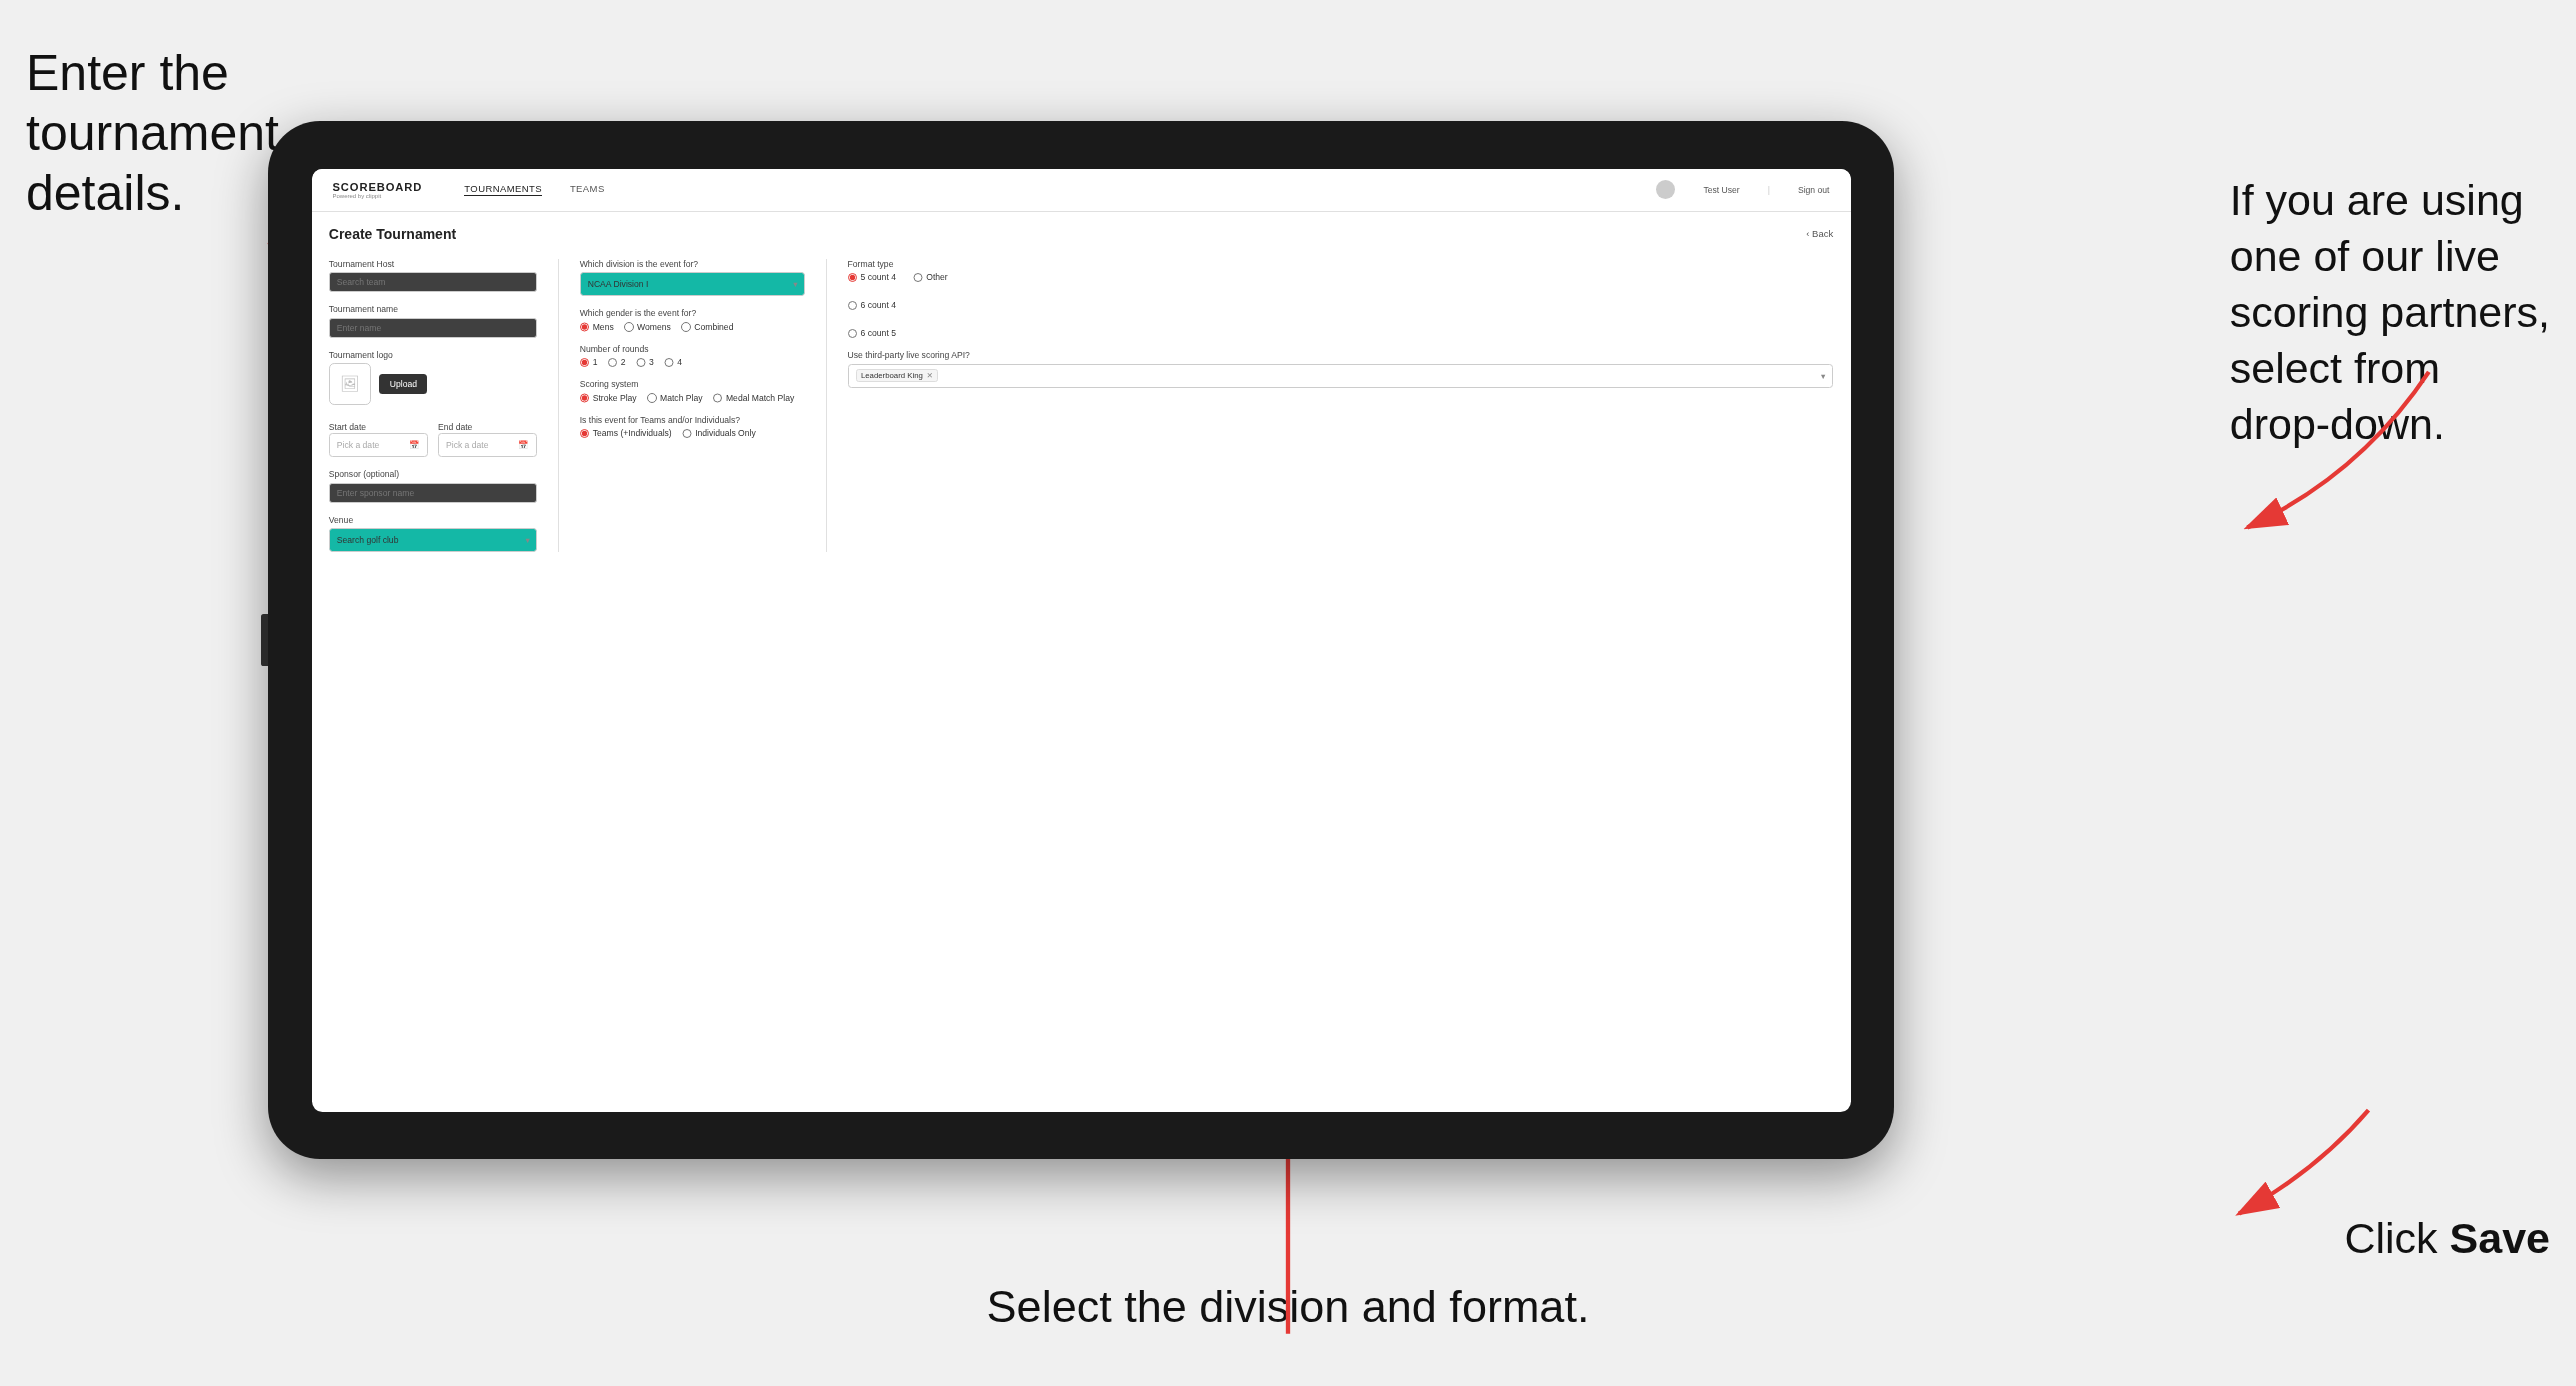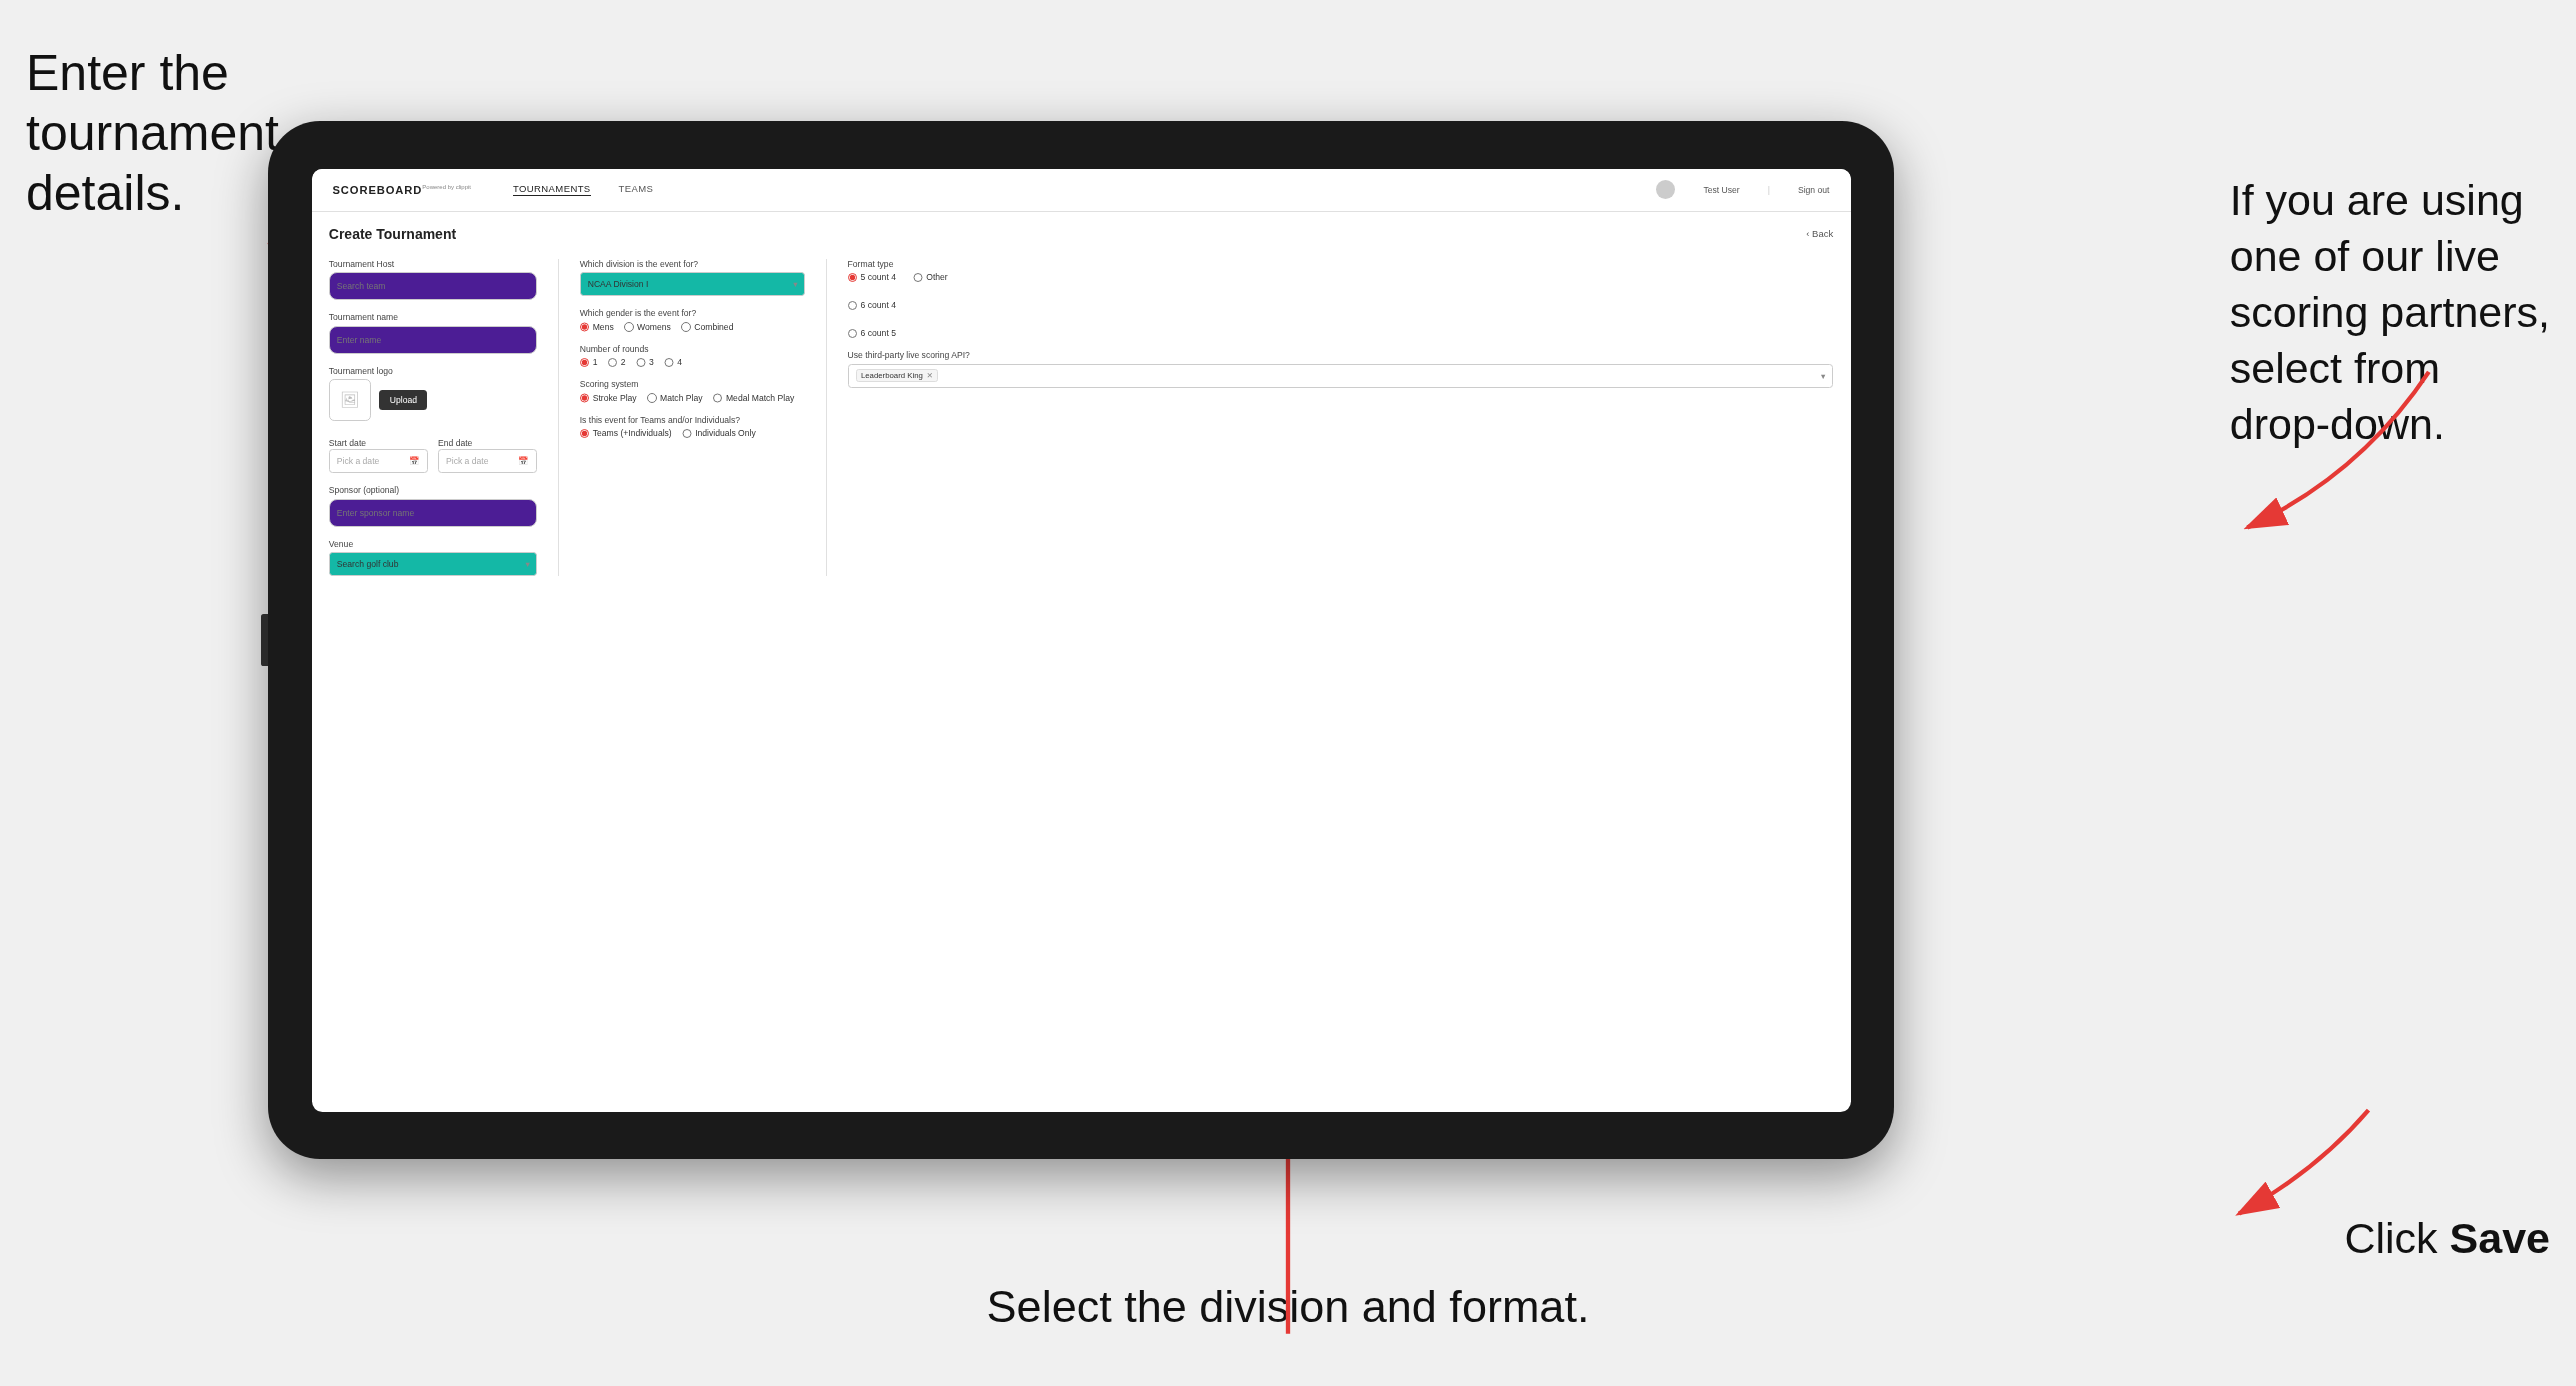--- a/index.html
+++ b/index.html
@@ -84,21 +84,21 @@
       border-bottom: 0.9px solid #e0e0e0;
       padding: 0 21px;
       height: 43px;
       display: flex;
       align-items: center;
       gap: 28px;
       flex-shrink: 0;
     }
     .nav-logo {
       display: flex;
-      flex-direction: row;
+      flex-direction: column;
       margin-right: 14px;
     }
     .nav-logo-title {
       font-size: 11.2px;
       font-weight: 800;
       letter-spacing: 0.9px;
       color: #222;
     }
     .nav-logo-sub {
       font-size: 6px;
@@ -177,28 +177,28 @@
       flex-direction: column;
       gap: 3.5px;
     }
     .field-label {
       font-size: 8.6px;
       color: #444;
       font-weight: 500;
     }
     .field-input {
       width: 100%;
-      height: 28px;
+      height: 20px;
       border: 0.9px solid #ccc;
-      border-radius: 8px;
+      border-radius: 3px;
       padding: 0 7px;
       font-size: 8.6px;
       color: #aaa;
       outline: none;
-      background: #4c1d95;
+      background: #404040;
     }
     .field-input-select {
       width: 100%;
       height: 24px;
       border: 0.9px solid #ccc;
       border-radius: 3.5px;
       padding: 0 7px;
       font-size: 8.6px;
       color: #333;
       outline: none;

